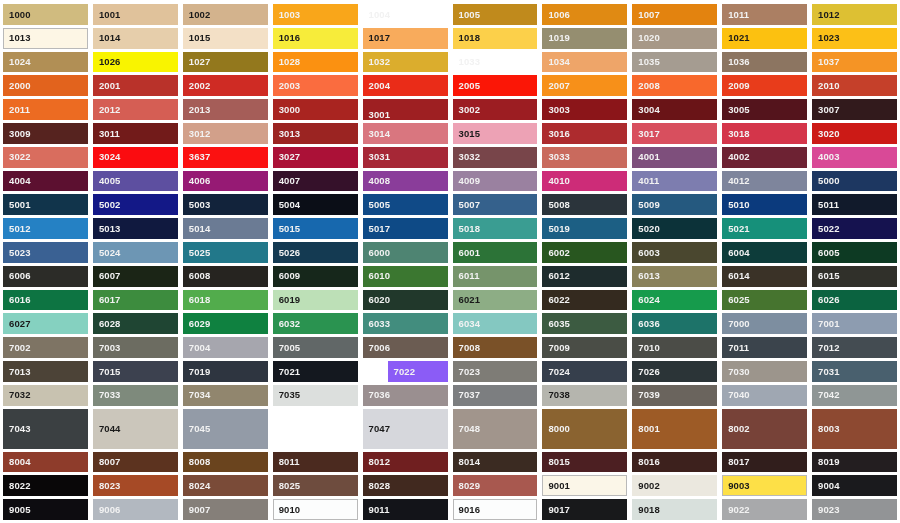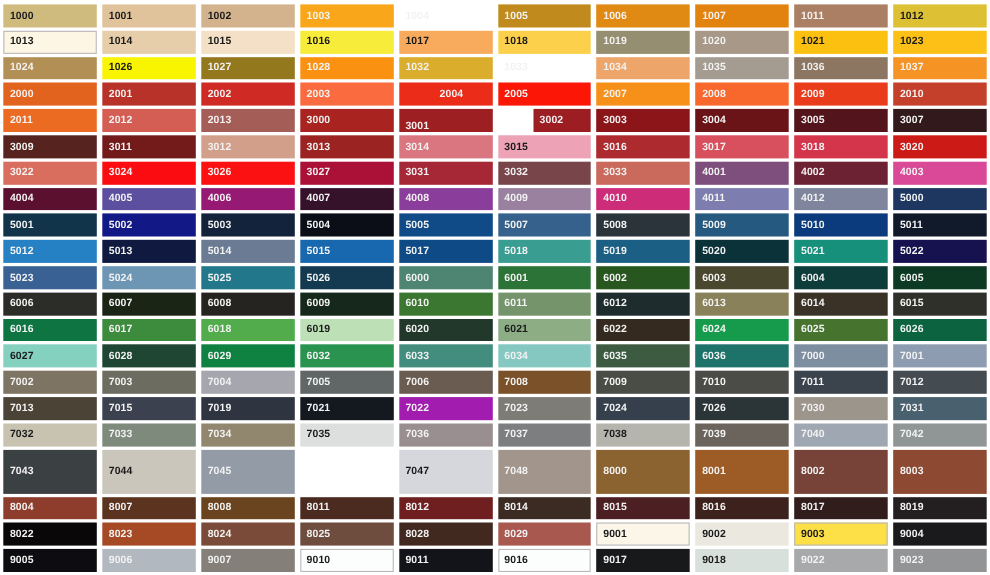--- a/index.html
+++ b/index.html
@@ -148,21 +148,21 @@
     <div class="swatch" style="background-color: rgb(185, 50, 42);">
       <span class="swatch-label" style="color: rgb(242, 242, 242);">2001</span>
     </div>
     <div class="swatch" style="background-color: rgb(207, 43, 36);">
       <span class="swatch-label" style="color: rgb(242, 242, 242);">2002</span>
     </div>
     <div class="swatch" style="background-color: rgb(250, 108, 63);">
       <span class="swatch-label" style="color: rgb(242, 242, 242);">2003</span>
     </div>
     <div class="swatch" style="background-color: rgb(234, 44, 24);">
-      <span class="swatch-label" style="color: rgb(242, 242, 242); margin-left: 31px;">2004</span>
+      <span class="swatch-label" style="color: rgb(242, 242, 242);">2004</span>
     </div>
     <div class="swatch" style="background-color: rgb(251, 22, 6);">
       <span class="swatch-label" style="color: rgb(242, 242, 242);">2005</span>
     </div>
     <div class="swatch" style="background-color: rgb(247, 144, 25);">
       <span class="swatch-label" style="color: rgb(242, 242, 242);">2007</span>
     </div>
     <div class="swatch" style="background-color: rgb(248, 104, 44);">
       <span class="swatch-label" style="color: rgb(242, 242, 242);">2008</span>
     </div>
@@ -180,21 +180,21 @@
     </div>
     <div class="swatch" style="background-color: rgb(165, 93, 88);">
       <span class="swatch-label" style="color: rgb(242, 242, 242);">2013</span>
     </div>
     <div class="swatch" style="background-color: rgb(169, 36, 32);">
       <span class="swatch-label" style="color: rgb(242, 242, 242);">3000</span>
     </div>
     <div class="swatch" style="background-color: rgb(158, 31, 34); align-items: flex-end;">
       <span class="swatch-label" style="color: rgb(242, 242, 242);">3001</span>
     </div>
-    <div class="swatch" style="background-color: rgb(156, 29, 34); margin-left: 32px;">
+    <div class="swatch" style="background-color: rgb(156, 29, 34);">
       <span class="swatch-label" style="color: rgb(242, 242, 242);">3002</span>
     </div>
     <div class="swatch" style="background-color: rgb(139, 21, 25);">
       <span class="swatch-label" style="color: rgb(242, 242, 242);">3003</span>
     </div>
     <div class="swatch" style="background-color: rgb(106, 20, 23);">
       <span class="swatch-label" style="color: rgb(242, 242, 242);">3004</span>
     </div>
     <div class="swatch" style="background-color: rgb(84, 20, 28);">
       <span class="swatch-label" style="color: rgb(242, 242, 242);">3005</span>
@@ -232,21 +232,21 @@
     <div class="swatch" style="background-color: rgb(204, 26, 22);">
       <span class="swatch-label" style="color: rgb(242, 242, 242);">3020</span>
     </div>
     <div class="swatch" style="background-color: rgb(217, 109, 94);">
       <span class="swatch-label" style="color: rgb(242, 242, 242);">3022</span>
     </div>
     <div class="swatch" style="background-color: rgb(251, 12, 16);">
       <span class="swatch-label" style="color: rgb(242, 242, 242);">3024</span>
     </div>
     <div class="swatch" style="background-color: rgb(251, 17, 17);">
-      <span class="swatch-label" style="color: rgb(242, 242, 242);">3026</span>
+      <span class="swatch-label" style="color: rgb(242, 242, 242);">3637</span>
     </div>
     <div class="swatch" style="background-color: rgb(171, 17, 55);">
       <span class="swatch-label" style="color: rgb(242, 242, 242);">3027</span>
     </div>
     <div class="swatch" style="background-color: rgb(166, 39, 54);">
       <span class="swatch-label" style="color: rgb(242, 242, 242);">3031</span>
     </div>
     <div class="swatch" style="background-color: rgb(120, 69, 74);">
       <span class="swatch-label" style="color: rgb(242, 242, 242);">3032</span>
     </div>
@@ -507,21 +507,21 @@
     </div>
     <div class="swatch" style="background-color: rgb(60, 65, 79);">
       <span class="swatch-label" style="color: rgb(242, 242, 242);">7015</span>
     </div>
     <div class="swatch" style="background-color: rgb(46, 53, 64);">
       <span class="swatch-label" style="color: rgb(242, 242, 242);">7019</span>
     </div>
     <div class="swatch" style="background-color: rgb(20, 24, 31);">
       <span class="swatch-label" style="color: rgb(242, 242, 242);">7021</span>
     </div>
-    <div class="swatch" style="background-color: #a21caf;">
+    <div class="swatch" style="background-color: #8b5cf6; margin-left: 25px;">
       <span class="swatch-label" style="color: rgb(242, 242, 242);">7022</span>
     </div>
     <div class="swatch" style="background-color: rgb(126, 124, 118);">
       <span class="swatch-label" style="color: rgb(242, 242, 242);">7023</span>
     </div>
     <div class="swatch" style="background-color: rgb(54, 63, 76);">
       <span class="swatch-label" style="color: rgb(242, 242, 242);">7024</span>
     </div>
     <div class="swatch" style="background-color: rgb(43, 52, 55);">
       <span class="swatch-label" style="color: rgb(242, 242, 242);">7026</span>

